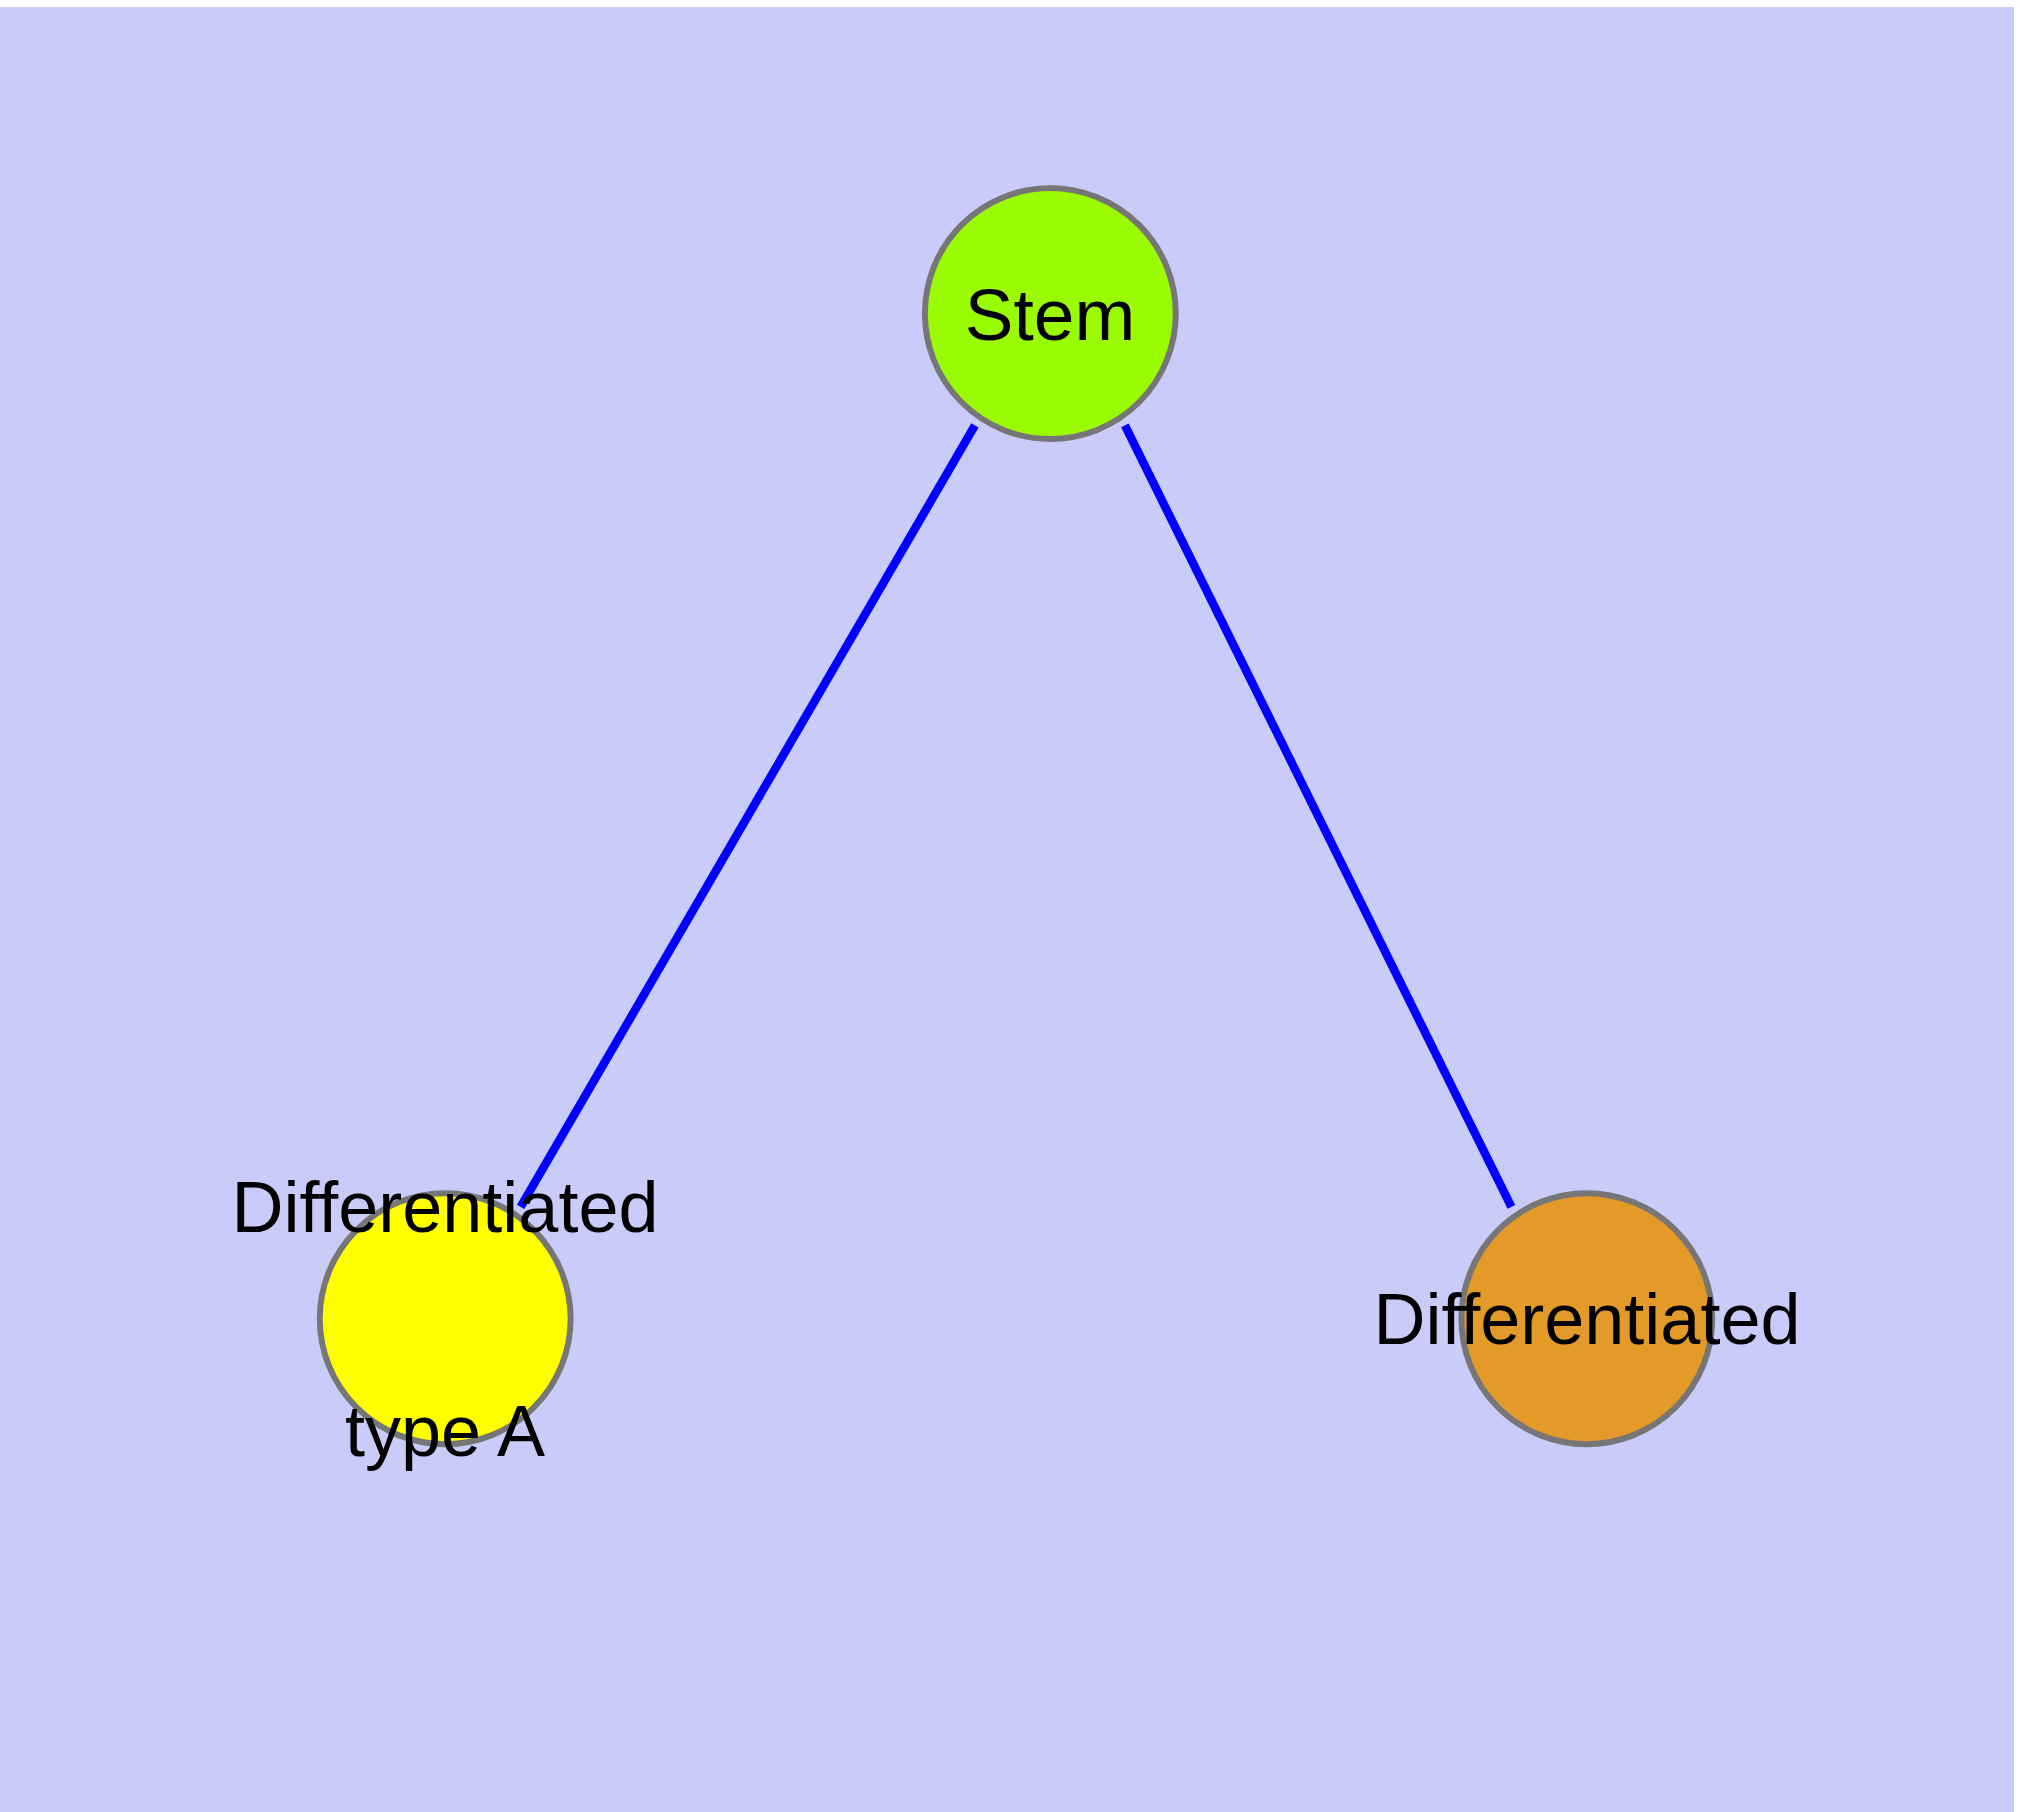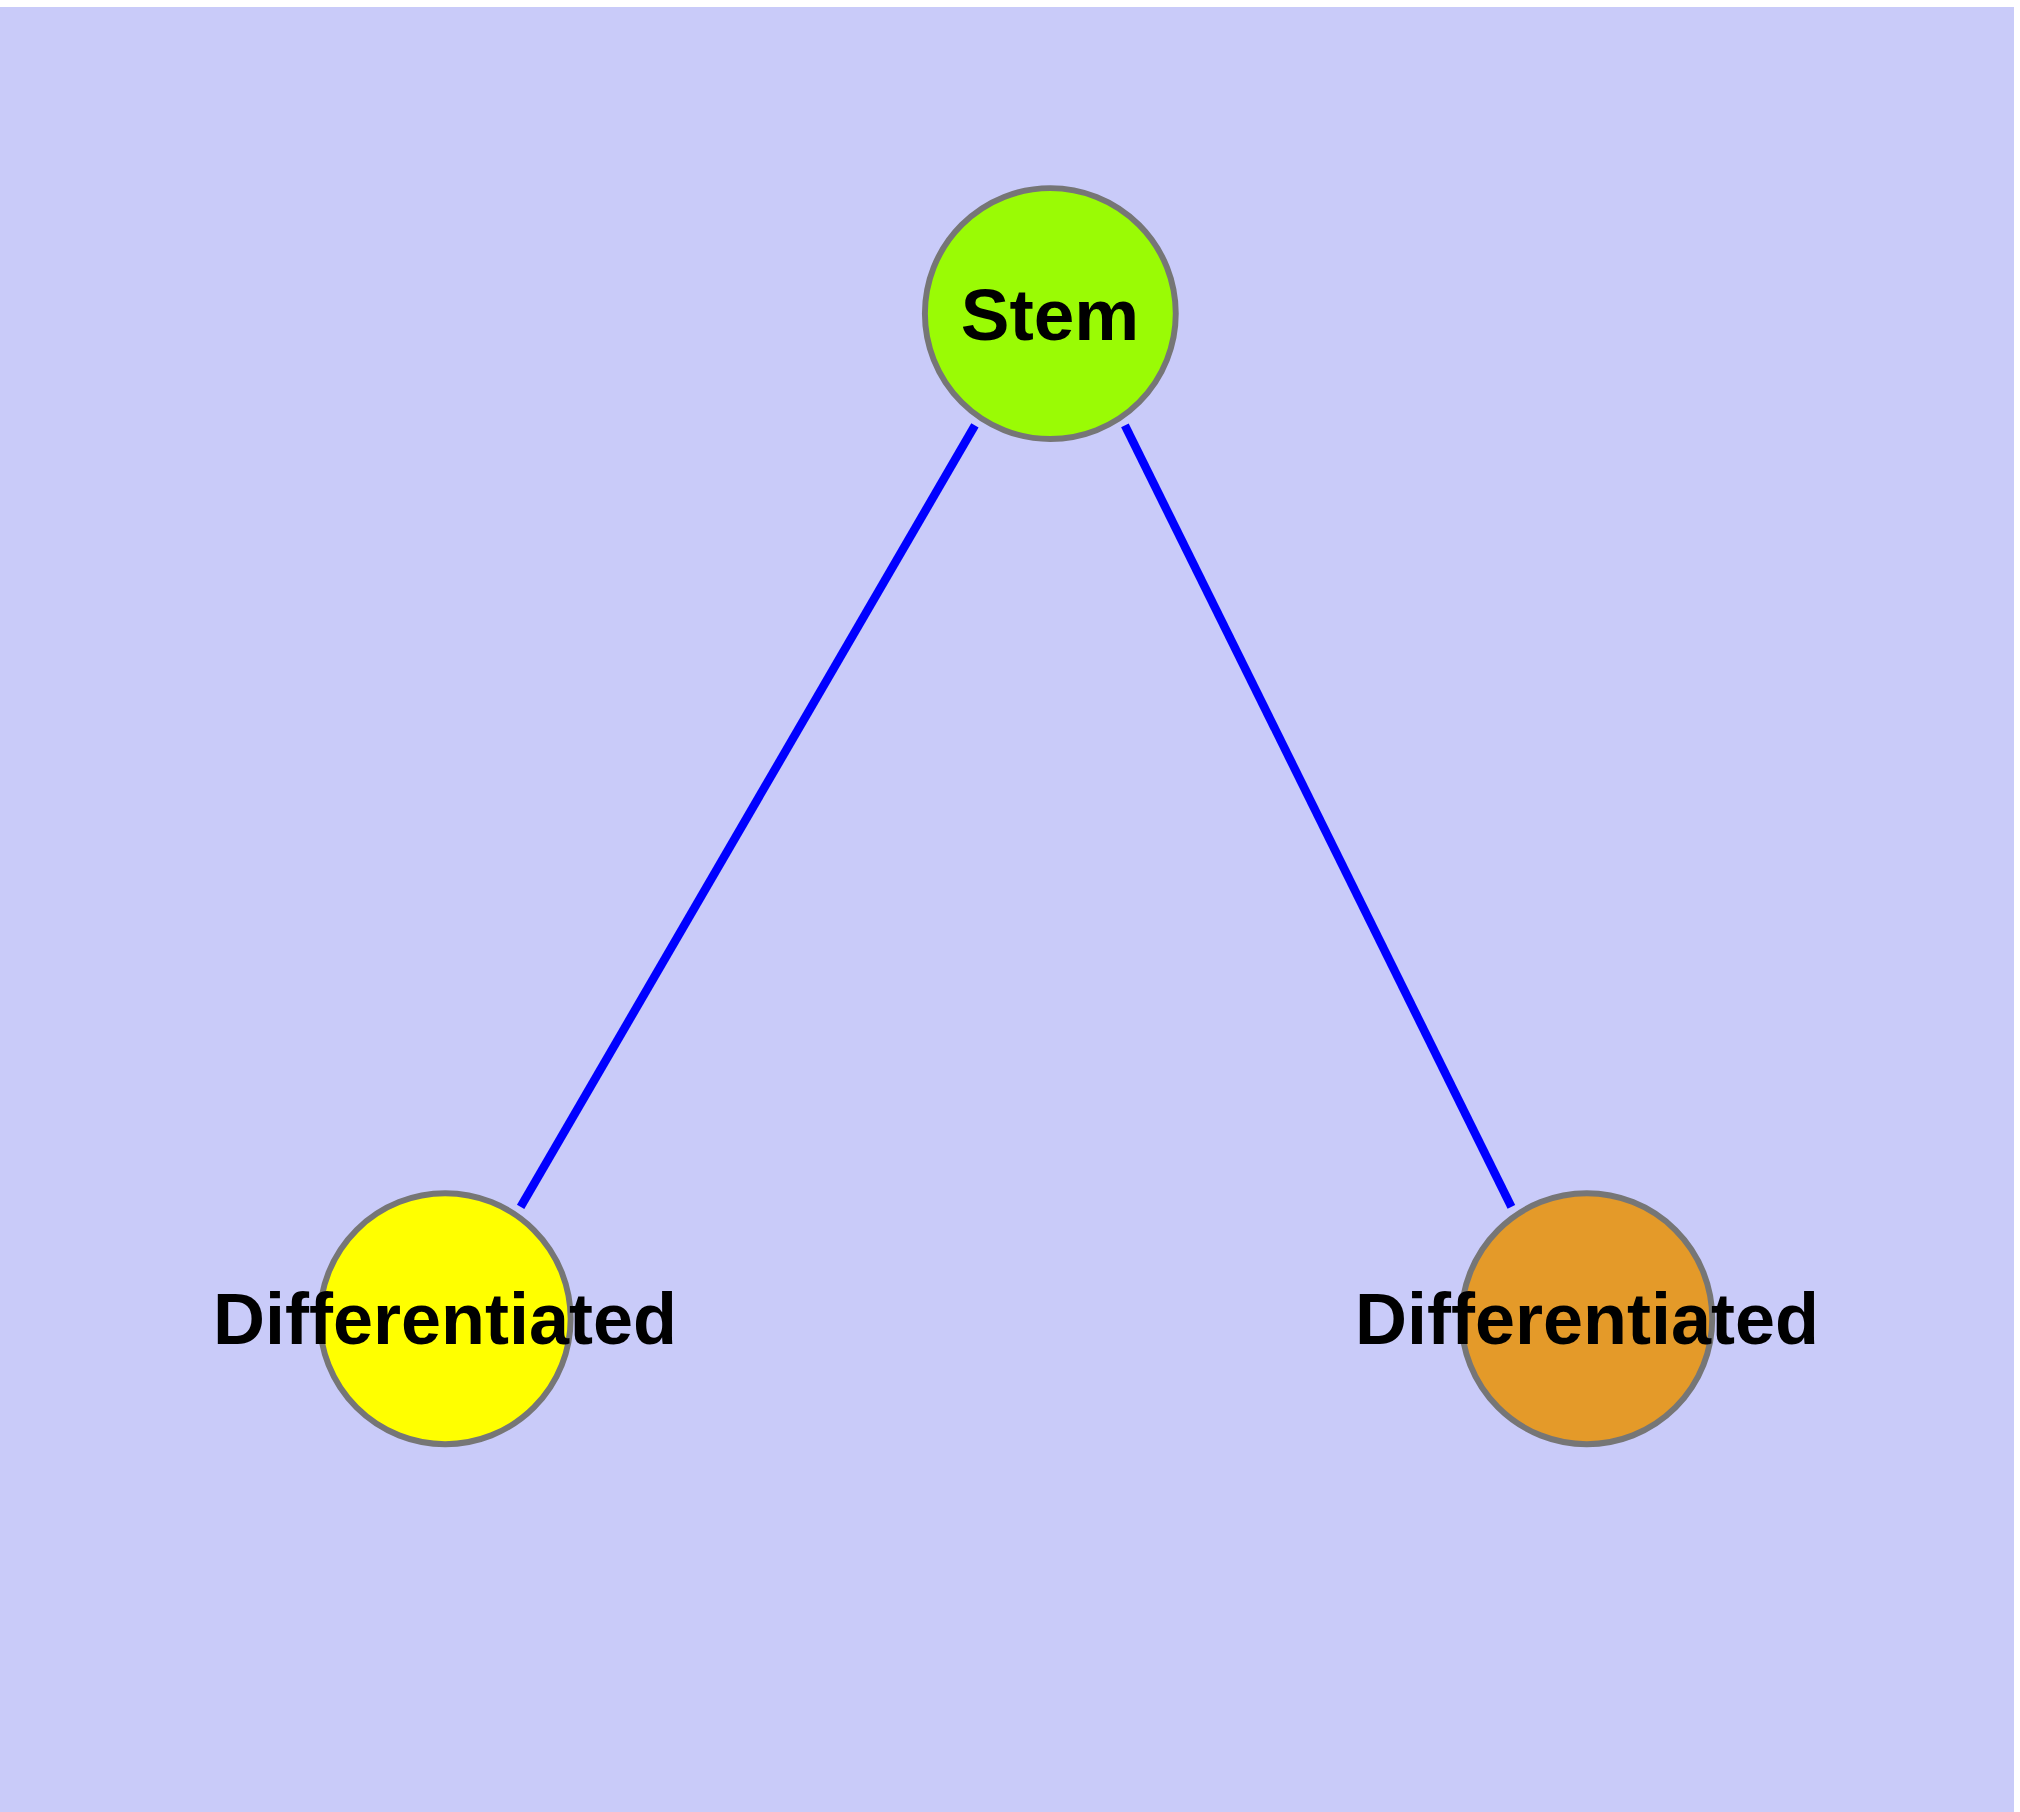--- a/index.html
+++ b/index.html
@@ -39,21 +39,21 @@
     fill: none;
   }
   .node-circle {
     stroke: #767676;
     stroke-width: 7;
   }
   .node-label {
     position: absolute;
     text-align: center;
     color: #000000;
-    font-weight: bold;
+    font-weight: normal;
     line-height: 1.04;
     white-space: pre;
     pointer-events: none;
     transform: translate(-50%, -50%);
   }
   .node-label.stem {
     font-size: 73px;
   }
   .node-label.big {
     font-size: 72px;
@@ -77,20 +77,21 @@
       <circle class="node-circle" cx="1872" cy="1556" r="148" fill="#e49a29"></circle>
     </g>
   </svg>
 
   <div class="node-label stem" style="left:1050px; top:315px;">
     <div>Stem</div>
   </div>
 
   <div class="node-label big" style="left:445px; top:1319px;">
     <div>Differentiated</div>
+    <div>type A</div>
   </div>
 
   <div class="node-label big" style="left:1587px; top:1319px;">
     <div>Differentiated</div>
   </div>
 
 </div>
 
 
 </body></html>

